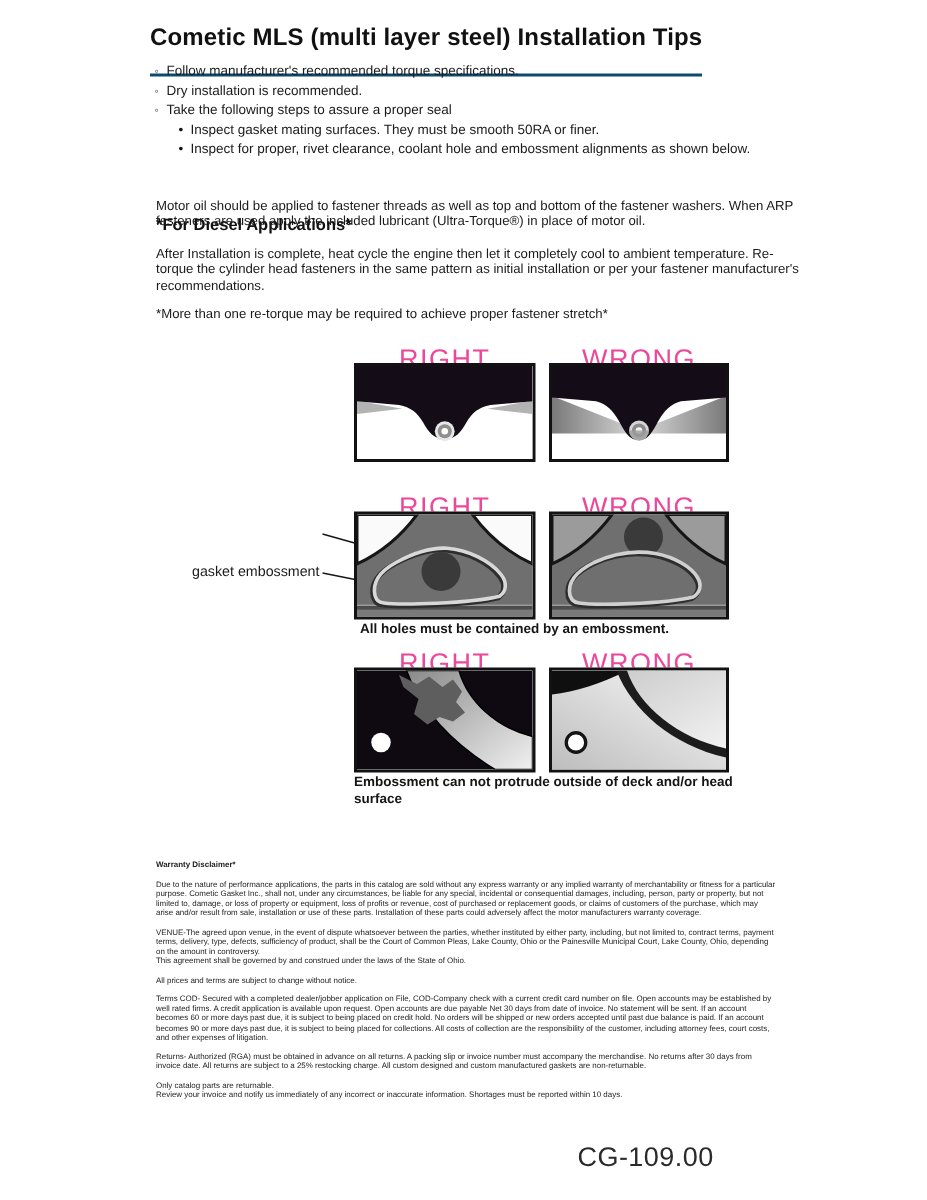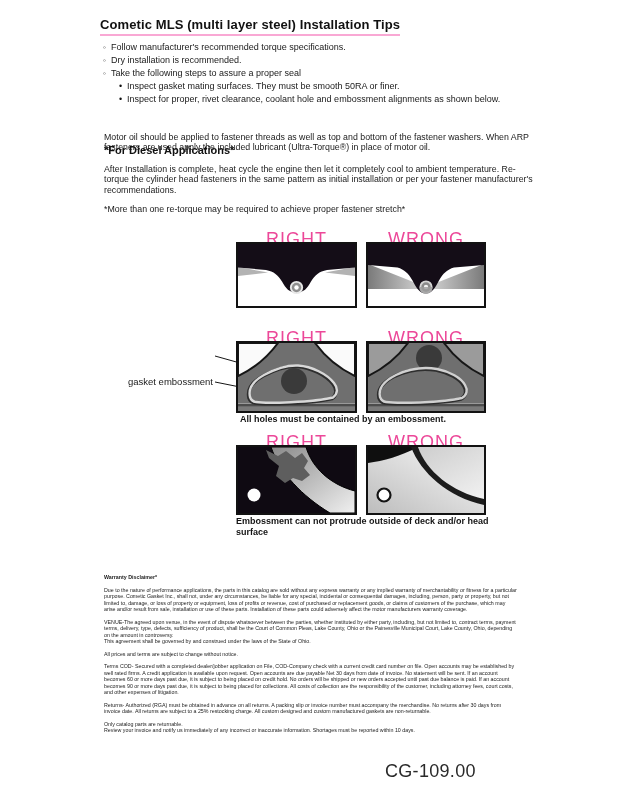--- a/index.html
+++ b/index.html
@@ -1,21 +1,21 @@
 <!DOCTYPE html>
 <html><head>
 <meta charset="utf-8">
 <style>
   html,body{margin:0;padding:0;background:#ffffff;}
   .page{position:relative;width:618px;height:800px;background:#fff;overflow:hidden;
         font-family:"Liberation Sans", sans-serif;color:#1c1c1c;}
   .abs{position:absolute;}
   
-  .title{left:100px;top:17px;font-size:13px;font-weight:bold;color:#111;
-         border-bottom:2px solid #f9a8d4;padding-bottom:2px;letter-spacing:.1px;}
+  .title{left:100px;top:17px;font-size:16px;font-weight:bold;color:#111;
+         border-bottom:2px solid #0c4a6e;padding-bottom:14px;letter-spacing:.1px;}
   
   .bullets{left:103px;top:41px;width:440px;font-size:9px;line-height:13px;color:#1a1a1a;}
   .b-row{display:flex;align-items:flex-start;}
   .b-mark{width:8px;flex:0 0 8px;font-size:8px;line-height:13px;color:#333;}
   .sub{margin-left:16px;}
   .sub .b-mark{font-size:9px;color:#111;}
   
   .diesel-h{left:104px;top:112px;font-size:11px;font-weight:bold;color:#111;margin-top:32px;}
   .para{left:104px;width:434px;font-size:8.8px;line-height:10.4px;color:#1a1a1a;}
   .p1{top:132px;}

